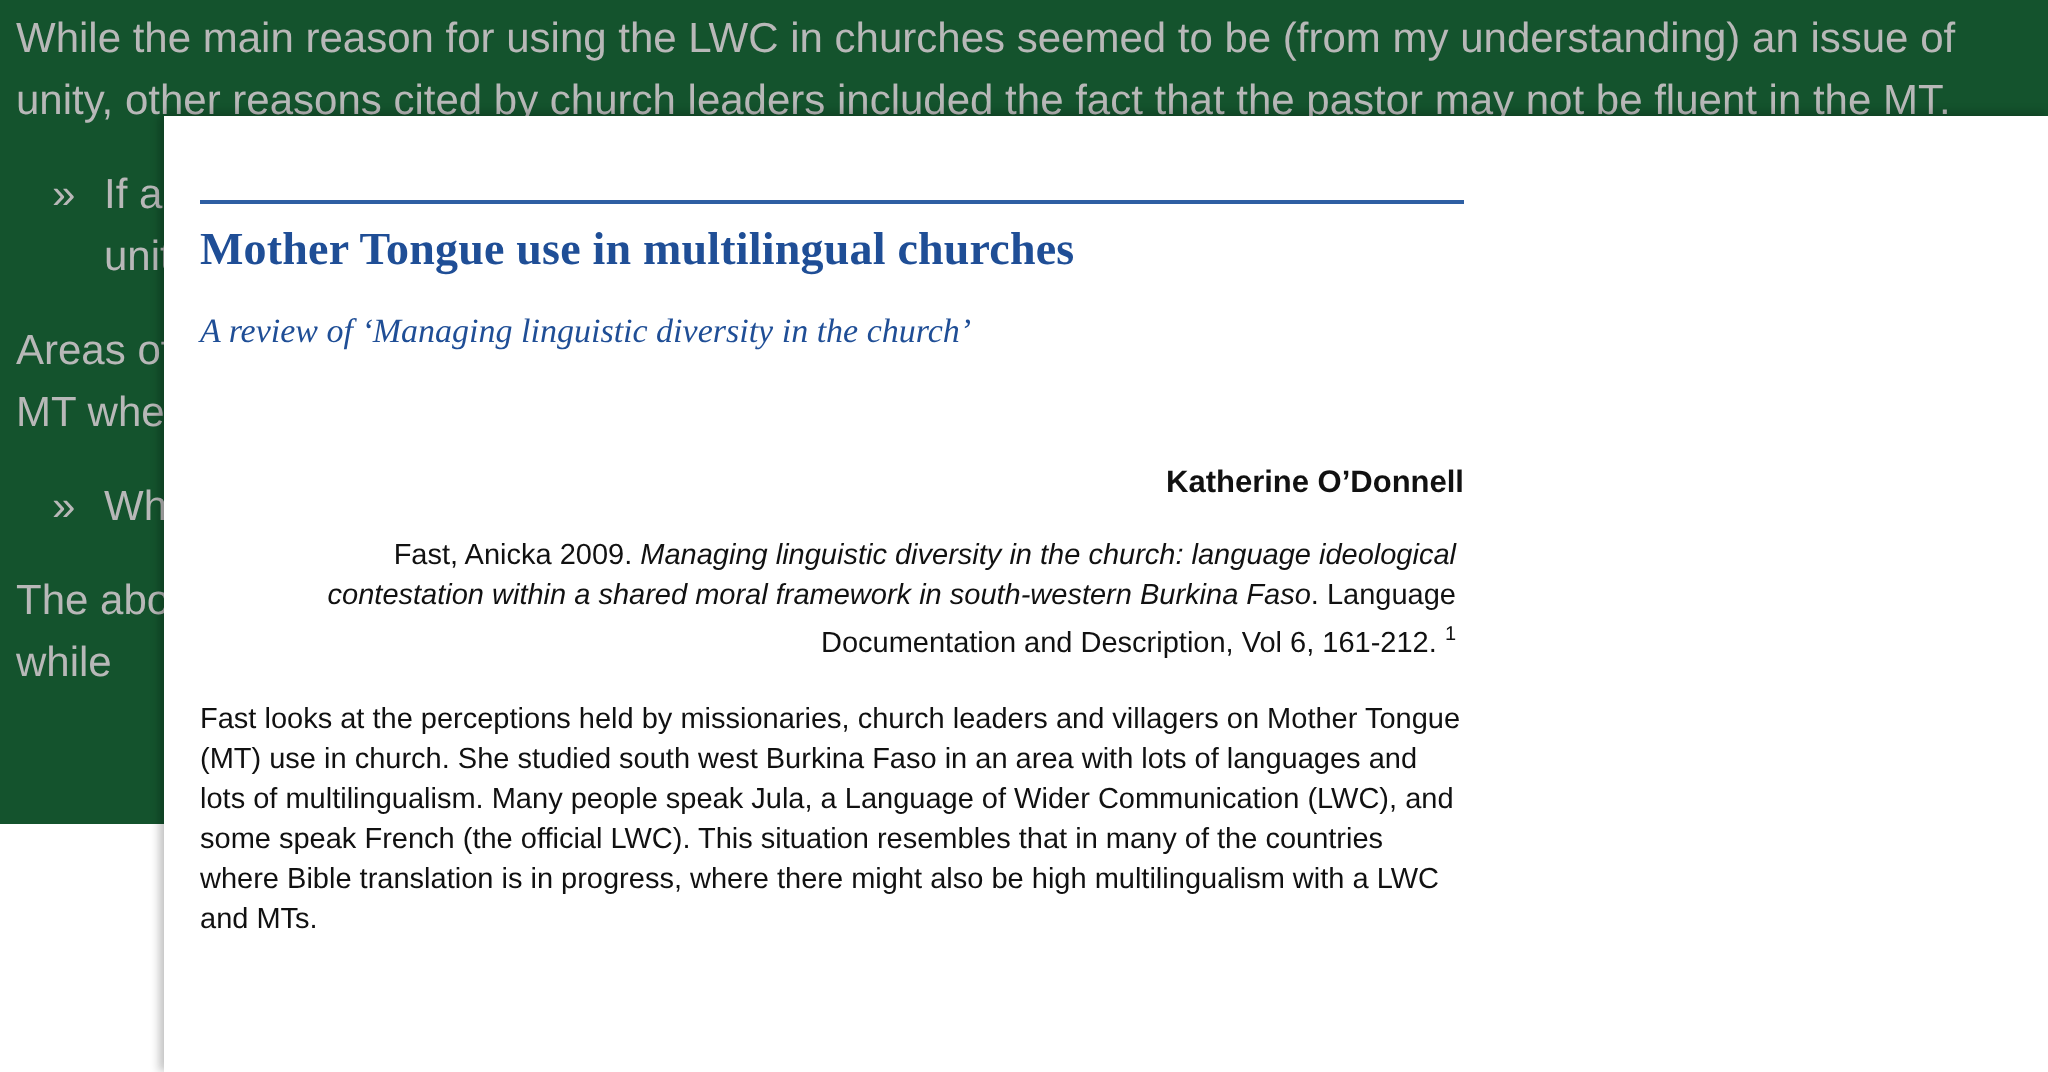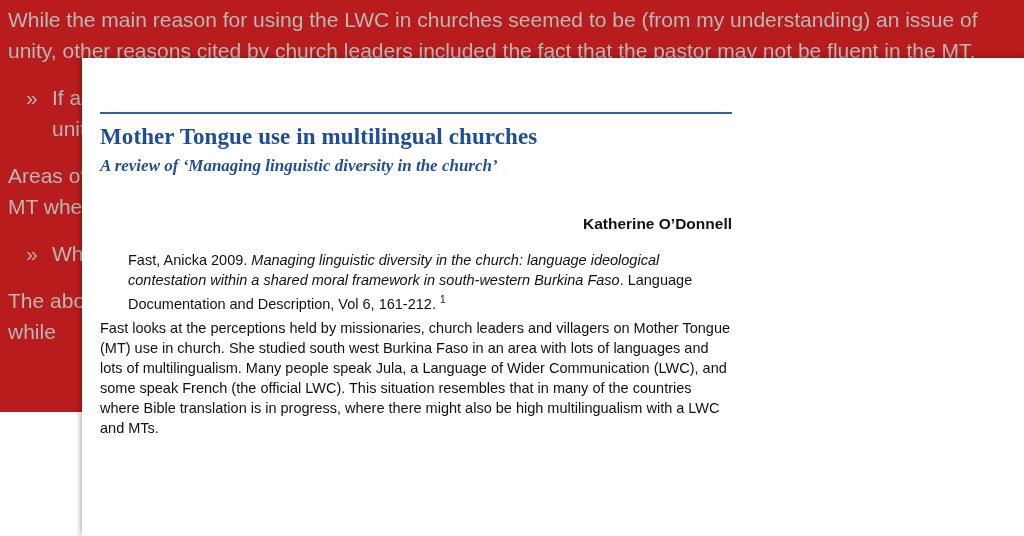--- a/index.html
+++ b/index.html
@@ -10,21 +10,21 @@
     width: 1024px;
     height: 536px;
     overflow: hidden;
     background: #ffffff;
     font-family: "Liberation Sans", sans-serif;
   }
   #page {
     position: relative;
     width: 1024px;
     height: 412px;
-    background: #b91c1c;
+    background: #14532d;
   }
 
   
   .bg-layer {
     position: absolute;
     left: 0;
     top: 0;
     width: 1024px;
     height: 536px;
     color: #b8b8b8;
@@ -55,76 +55,77 @@
     top: 58px;
     width: 942px;
     height: 478px;
     background: #ffffff;
     box-shadow: -3px 0 4px rgba(0,0,0,0.18), 0 -3px 4px rgba(0,0,0,0.10);
     overflow: hidden;
   }
   .fg-inner {
     position: absolute;
     left: 18px;
-    top: 12px;
+    top: 0;
     width: 650px;
   }
   .title-rule {
     margin-top: 42px;
     border-top: 2px solid #2e5fa3;
     width: 632px;
   }
   .doc-title {
     margin: 10px 0 0 0;
     font-family: "Liberation Serif", serif;
     font-size: 23px;
     font-weight: bold;
     color: #1f4e96;
     letter-spacing: 0.1px;
   }
   .doc-subtitle {
-    margin: 6px 0 0 0;
+    margin: 18px 0 0 0;
     font-family: "Liberation Serif", serif;
     font-size: 17px;
     font-style: italic;
-    font-weight: bold;
+    font-weight: normal;
     color: #1f4e96;
   }
   .author-block {
-    margin-top: 36px;
+    margin-top: 54px;
     width: 632px;
     text-align: right;
     font-size: 15.5px;
     font-weight: bold;
     color: #111111;
     line-height: 24px;
   }
   .body-text {
     font-size: 14.5px;
     line-height: 20px;
     color: #111111;
     width: 632px;
   }
   .p-intro {
     margin: 30px 0 0 0;
   }
   .citation {
     margin: 14px 0 0 28px;
     width: 600px;
     line-height: 20px;
+    text-align: right;
   }
   .citation .it {
     font-style: italic;
   }
   .sup {
     font-size: 10px;
     vertical-align: super;
   }
   .p-main {
-    margin: 4px 0 0 0;
+    margin: 18px 0 0 0;
   }
 </style>
 </head>
 <body>
 
 <div id="page">
 
   <div class="bg-layer">
     <p class="bg-para">While the main reason for using the LWC in churches seemed to be (from my understanding) an issue of unity, other reasons cited by church leaders included the fact that the pastor may not be fluent in the MT.</p>
     <p class="bg-bullet">

